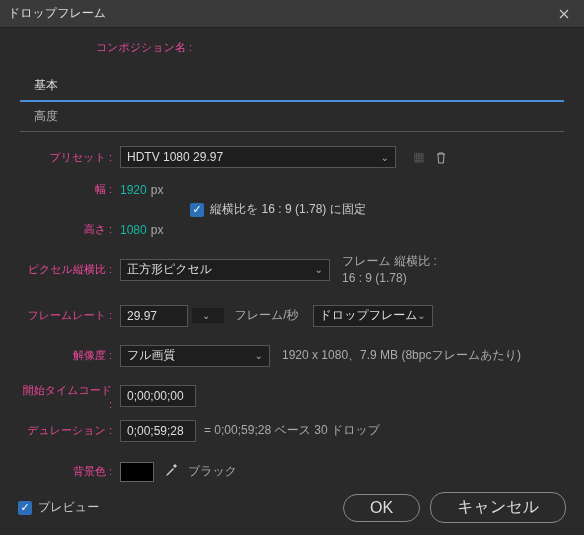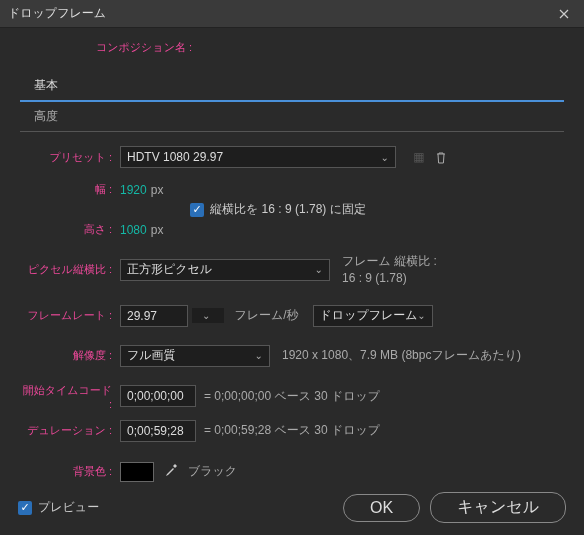--- a/index.html
+++ b/index.html
@@ -230,21 +230,20 @@
     <div class="select" style="width:150px;">
       <span>フル画質</span>
       <span class="caret">⌄</span>
     </div>
     <span class="side-text">1920 x 1080、7.9 MB (8bpcフレームあたり)</span>
   </div>
 
   <div class="row">
     <div class="label" style="width:100px;">開始タイムコード :</div>
     <input class="input-text" style="width: 76px;" value="0;00;00;00">
-    <span class="side-text" style="margin-left:8px;">= 0;00;00;00 ベース 30 ドロップ</span>
   </div>
 
   <div class="row" style="margin-bottom:20px;">
     <div class="label" style="width:100px;">デュレーション :</div>
     <input class="input-text" style="width: 76px;" value="0;00;59;28">
     <span class="side-text" style="margin-left:8px;">= 0;00;59;28 ベース 30 ドロップ</span>
   </div>
 
   <div class="row">
     <div class="label" style="width:100px;">背景色 :</div>

